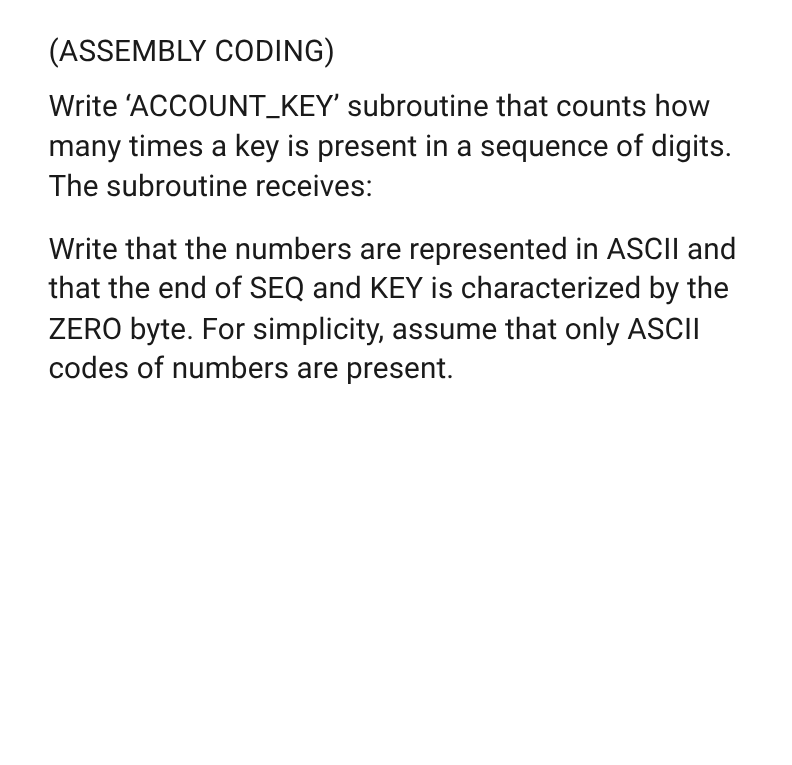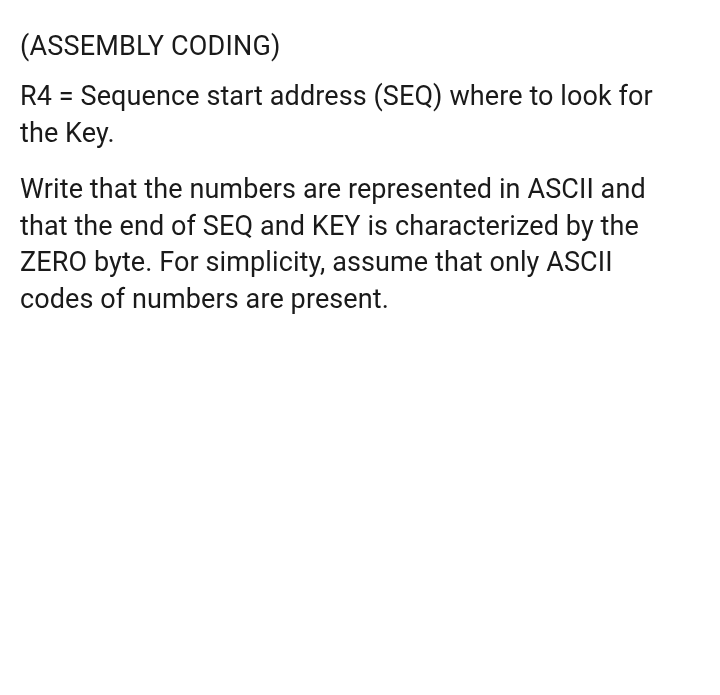--- a/index.html
+++ b/index.html
@@ -5,21 +5,21 @@
   html, body {
     margin: 0;
     padding: 0;
     width: 720px;
     height: 695px;
     background: #ffffff;
     font-family: -apple-system, BlinkMacSystemFont, "Segoe UI", Roboto, "Helvetica Neue", Arial, sans-serif;
     color: #1a1a1a;
   }
   .page {
-    padding: 28px 34px 28px 20px;
+    padding: 28px 34px 28px 44px;
     box-sizing: border-box;
     width: 720px;
   }
   .heading {
     font-size: 27px;
     line-height: 1.35;
     margin: 0 0 14px 0;
     font-weight: 400;
     letter-spacing: 0.2px;
   }
@@ -32,15 +32,15 @@
   }
   .para:last-child {
     margin-bottom: 0;
   }
 </style>
 </head>
 <body>
 
 <div class="page">
   <p class="heading">(ASSEMBLY CODING)</p>
-  <p class="para">R4 = Sequence start address (SEQ) where to look for the Key.</p>
+  <p class="para">Write ‘ACCOUNT_KEY’ subroutine that counts how many times a key is present in a sequence of digits. The subroutine receives:</p>
   <p class="para">Write that the numbers are represented in ASCII and that the end of SEQ and KEY is characterized by the ZERO byte. For simplicity, assume that only ASCII codes of numbers are present.</p>
 </div>
 
 </body></html>

